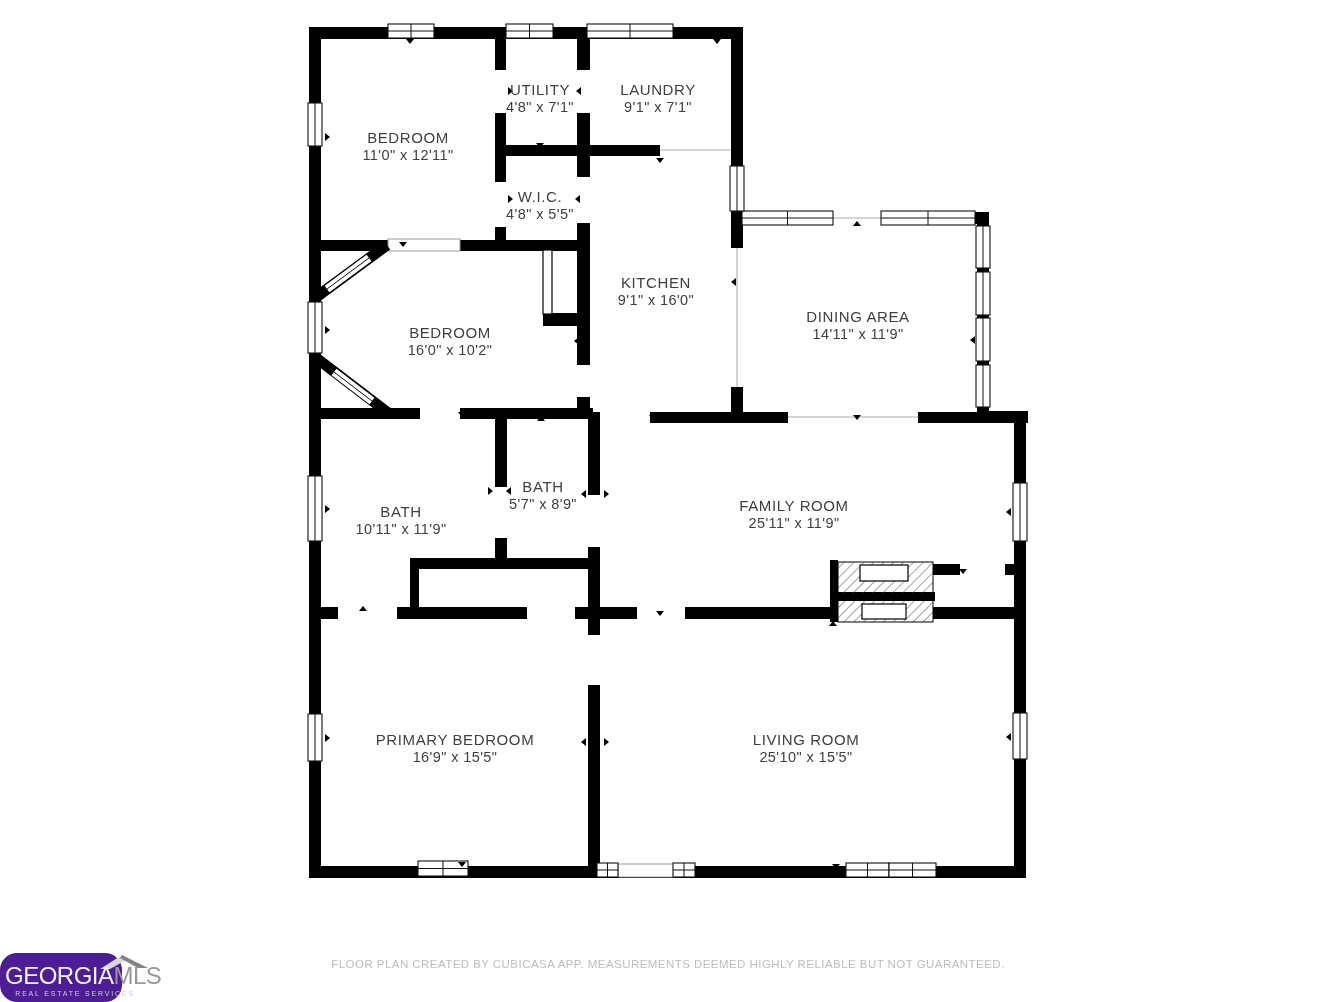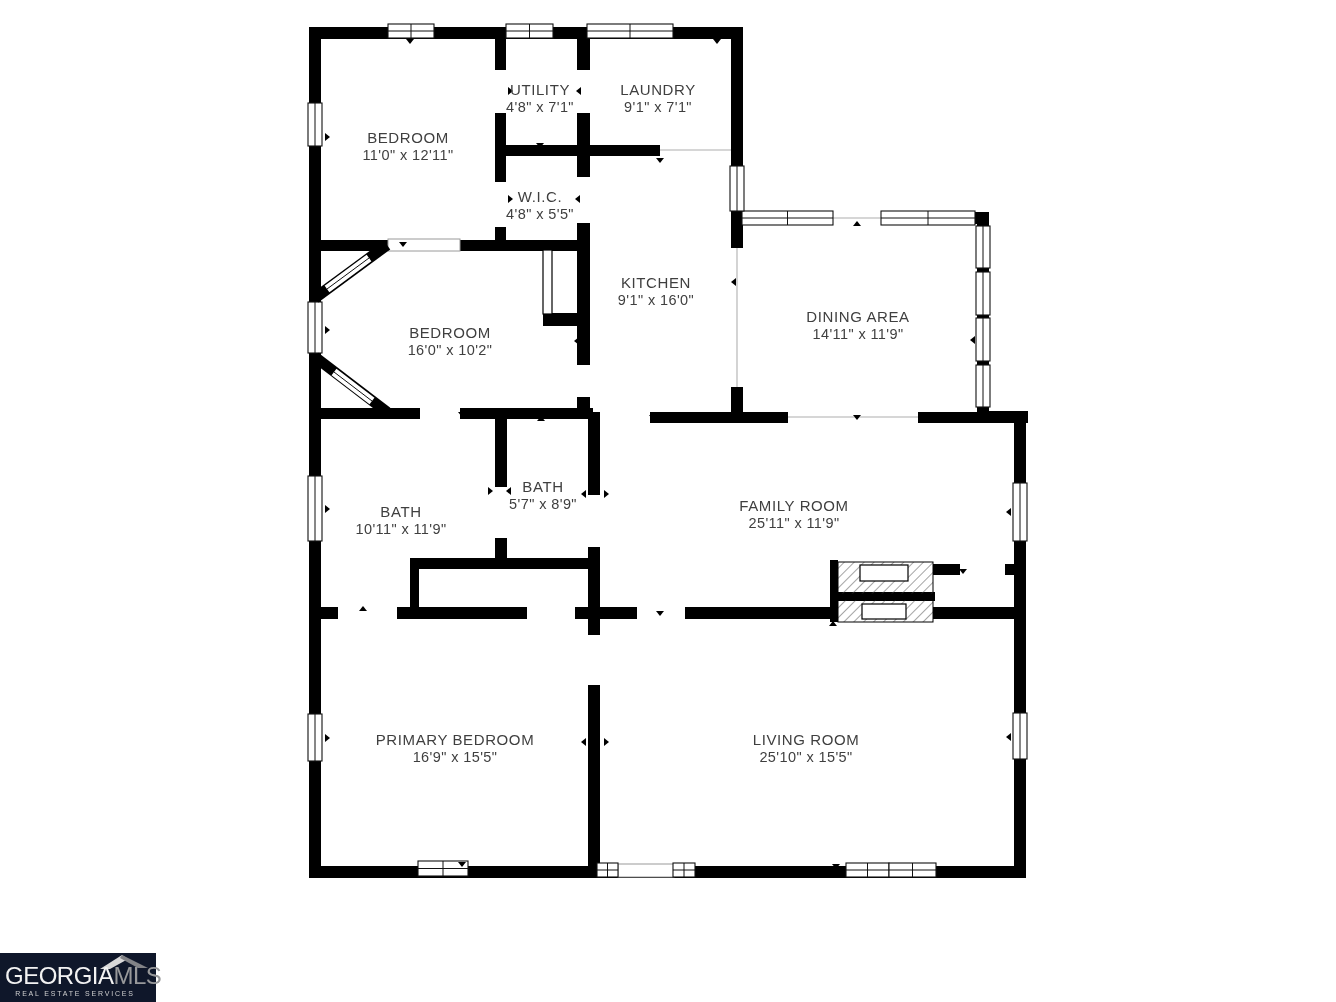--- a/index.html
+++ b/index.html
@@ -3,21 +3,21 @@
 <meta charset="utf-8">
 <style>
   html,body{margin:0;padding:0;background:#ffffff;width:1336px;height:1002px;overflow:hidden;
     font-family:"Liberation Sans", sans-serif;}
   #stage{position:relative;width:1336px;height:1002px;background:#ffffff;}
   #plan{position:absolute;left:0;top:0;}
   .room-name{font-size:15px;fill:#3f3f3f;letter-spacing:.6px;}
   .room-dims{font-size:14.5px;fill:#3f3f3f;letter-spacing:.4px;}
   #footer-text{position:absolute;left:0;right:0;top:958px;text-align:center;
     color:#bdbdbd;font-size:11.5px;letter-spacing:.45px;}
-  #brand-logo{position:absolute;left:0;top:953px;width:156px;height:49px;background:#0f172a;}
+  #brand-logo{position:absolute;left:0;top:953px;width:122px;height:49px;background:#4c1d95;border-radius:17px;}
   #brand-logo .row1{position:absolute;left:5px;top:9px;white-space:nowrap;}
   #brand-logo .georgia{color:#f2f2f2;font-size:24px;font-weight:500;letter-spacing:-.5px;}
   #brand-logo .mls{color:#97989a;font-size:24px;font-weight:500;letter-spacing:-.5px;}
   #brand-logo .tagline{position:absolute;left:0;width:150px;top:37px;text-align:center;
     color:#cfcfcf;font-size:7px;letter-spacing:1.8px;white-space:nowrap;}
   #brand-logo svg{position:absolute;left:98px;top:0;}
 </style>
 </head>
 <body>
 
@@ -214,20 +214,21 @@
         <text x="543" y="509" text-anchor="middle" class="room-dims">5'7" x 8'9"</text>
         <text x="794" y="511" text-anchor="middle" class="room-name">FAMILY ROOM</text>
         <text x="794" y="528" text-anchor="middle" class="room-dims">25'11" x 11'9"</text>
         <text x="455" y="745" text-anchor="middle" class="room-name">PRIMARY BEDROOM</text>
         <text x="455" y="762" text-anchor="middle" class="room-dims">16'9" x 15'5"</text>
         <text x="806" y="745" text-anchor="middle" class="room-name">LIVING ROOM</text>
         <text x="806" y="762" text-anchor="middle" class="room-dims">25'10" x 15'5"</text>
       </g>
   </svg>
 
+  <div id="footer-text">FLOOR PLAN CREATED BY CUBICASA APP. MEASUREMENTS DEEMED HIGHLY RELIABLE BUT NOT GUARANTEED.</div>
 
   <div id="brand-logo">
     <svg width="52" height="18" viewBox="0 0 52 18">
       <polygon points="2,16 24,2 30,6 12,16" fill="#d9d9d9"></polygon>
       <polygon points="24,2 50,15 40,15 22,5" fill="#828387"></polygon>
     </svg>
     <div class="row1">
       <span class="georgia">GEORGIA</span><span class="mls">MLS</span>
     </div>
     <div class="tagline">REAL ESTATE SERVICES</div>

